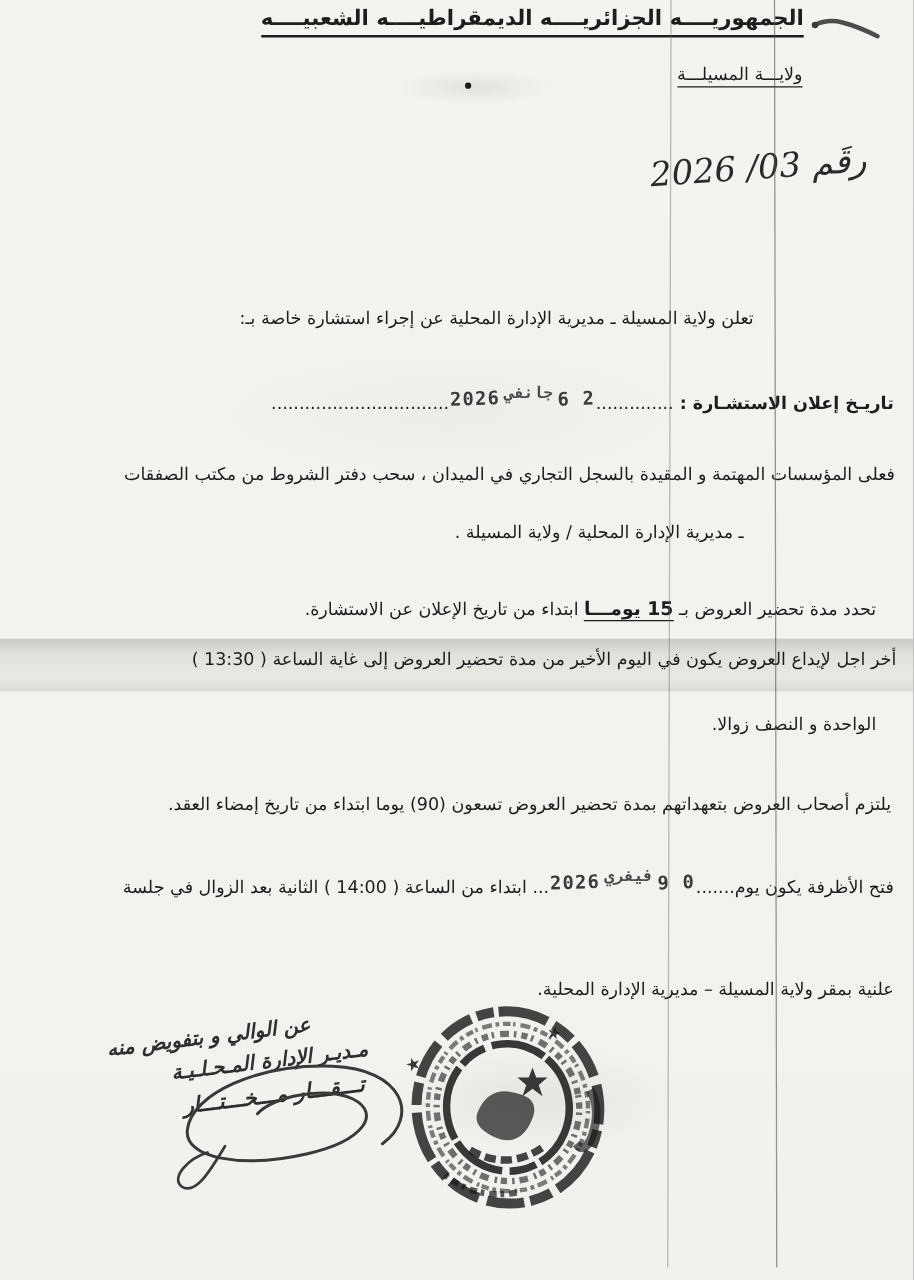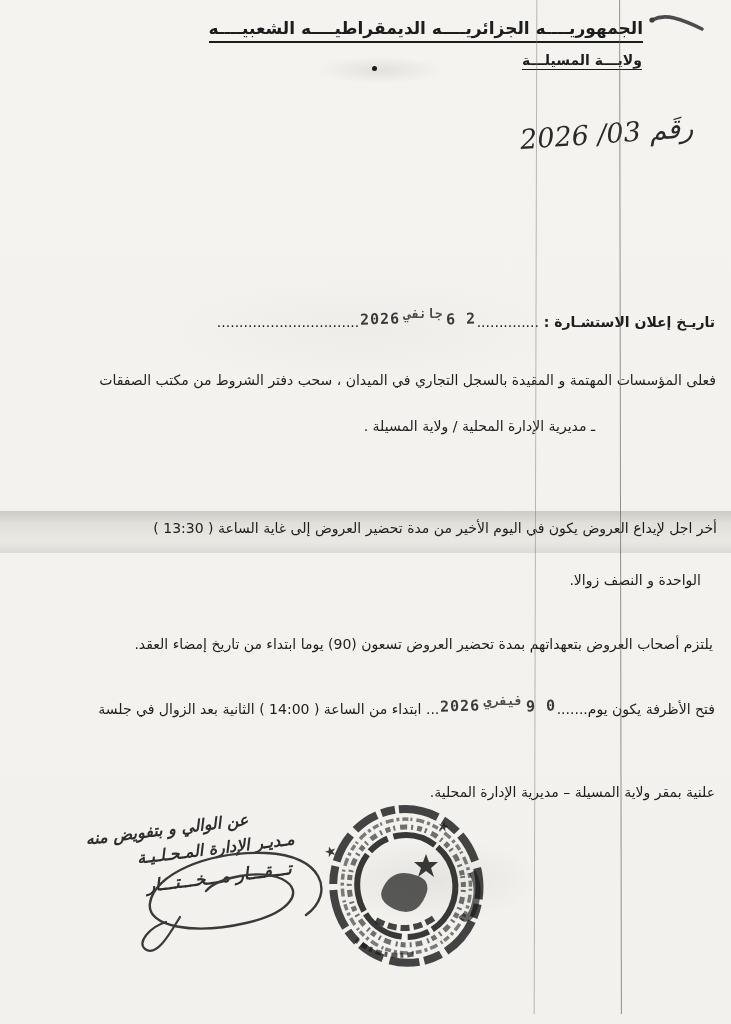--- a/index.html
+++ b/index.html
@@ -15,21 +15,21 @@
       radial-gradient(ellipse 90px 20px at 380px 70px, rgba(120,120,112,.14), transparent 70%),
       radial-gradient(ellipse 160px 60px at 430px 880px, rgba(110,110,100,.10), transparent 70%),
       radial-gradient(ellipse 300px 80px at 360px 330px, rgba(130,128,120,.05), transparent 70%),
       linear-gradient(#f4f3ef,#f2f1ed);
   }
   .abs{position:absolute;white-space:nowrap;}
   .b{font-weight:bold;}
   .ul{border-bottom:2px solid #1c1c1c;padding-bottom:3px;display:inline-block;}
   .ul-thin{border-bottom:1.6px solid #1c1c1c;padding-bottom:1px;display:inline-block;}
   .hdr{font-size:17px;font-weight:bold;}
-  .sub-hdr{font-size:14px;font-weight:bold;}
+  .sub-hdr{font-size:14px;font-weight:normal;}
   .body-txt{font-size:14px;z-index:2;}
   .title-wrap{left:0;right:0;text-align:center;top:176px;z-index:2;}
   .doc-title{font-size:21px;font-weight:bold;border-bottom:2px solid #1c1c1c;padding-bottom:5px;display:inline-block;}
   .subject{font-size:21px;font-weight:bold;text-shadow:.5px 0 0 currentColor;}
   .hand{font-family:"DejaVu Serif",serif;font-style:italic;color:#2a2a2a;}
   .stamp-digit{font-family:"DejaVu Sans Mono",monospace;font-weight:bold;color:#3a3a3a;font-size:15px;letter-spacing:1px;position:relative;top:-3px;margin:0 1px;display:inline-block;transform:rotate(-2deg);}
   .stamp-month{font-family:"DejaVu Sans Mono",monospace;font-weight:bold;color:#4a4a4a;font-size:13px;position:relative;top:-9px;margin:0 2px;display:inline-block;}
   .dur-bold{font-weight:bold;font-size:15px;border-bottom:1.6px solid #1c1c1c;}
   .scan-band{left:0;right:0;top:511px;height:42px;z-index:1;
     background:linear-gradient(180deg, rgba(150,148,142,.42), rgba(185,183,176,.30) 30%, rgba(200,198,191,.22) 72%, rgba(165,163,156,.30));}
@@ -41,47 +41,51 @@
   .sig-l1{text-align:left;padding-left:6px;font-size:16px;}
   .sig-l3{font-size:17px;margin-top:2px;}
   .ink-dot{left:372px;top:66px;width:5px;height:5px;border-radius:50%;background:#1b1b1b;z-index:2;}
   svg{display:block;}
 </style>
 </head>
 <body>
 
 <div class="page">
 
-  <div class="abs hdr" style="top:5px;right:88px;z-index:2;margin-top:13px;">
+  <div class="abs hdr" style="top:5px;right:88px;z-index:2;">
     <span class="ul">الجمهوريــــه الجزائريــــه الديمقراطيــــه الشعبيــــه</span>
   </div>
 
   <svg class="abs" style="left:646px;top:12px;z-index:3;" width="62" height="26" viewBox="0 0 62 26">
     <path d="M6,8 q10,-5 22,-2 t28,11" stroke="#4c4c4c" stroke-width="3.6" fill="none" stroke-linecap="round"></path>
     <circle cx="6" cy="8" r="2.6" fill="#3c3c3c"></circle>
   </svg>
 
   <div class="abs sub-hdr" style="top:52px;right:89px;z-index:2;">
     <span class="ul-thin">ولايـــة المسيلـــة</span>
   </div>
 
   <div class="abs ink-dot"></div>
 
   <div class="abs hand" style="top:118px;right:38px;font-size:27px;transform:rotate(-4deg);z-index:2;">رقَم 03/ 2026</div>
 
 
+  <div class="abs body-txt" style="top:247px;right:128px;">تعلن ولاية المسيلة  ـ مديرية الإدارة المحلية عن إجراء استشارة خاصة بـ:</div>
 
 
   <div class="abs body-txt" style="top:313px;right:16px;">
     <span class="b">تاريـخ إعلان الاستشـارة : </span><span>..............</span><span class="stamp-digit">2 6</span><span class="stamp-month">جانفي</span><span class="stamp-digit">2026</span><span>................................</span>
   </div>
 
   <div class="abs body-txt" style="top:372px;right:15px;">فعلى المؤسسات المهتمة و المقيدة بالسجل التجاري في الميدان ، سحب دفتر الشروط من مكتب الصفقات</div>
   <div class="abs body-txt" style="top:418px;right:136px;">ـ مديرية الإدارة المحلية /  ولاية المسيلة .</div>
 
+  <div class="abs body-txt" style="top:478px;right:30px;">
+    <span>تحدد مدة تحضير العروض بـ </span><span class="dur-bold">15 يومـــا</span><span> ابتداء من تاريخ الإعلان عن الاستشارة.</span>
+  </div>
 
   <div class="abs scan-band"></div>
 
   <div class="abs body-txt" style="top:520px;right:14px;">أخر اجل لإيداع العروض يكون في اليوم الأخير من مدة تحضير العروض إلى غاية الساعة ( 13:30 )</div>
   <div class="abs body-txt" style="top:572px;right:30px;">الواحدة و النصف زوالا.</div>
 
   <div class="abs body-txt" style="top:636px;right:18px;">يلتزم أصحاب العروض بتعهداتهم بمدة تحضير العروض تسعون (90) يوما ابتداء من تاريخ إمضاء العقد.</div>
 
   <div class="abs body-txt" style="top:700px;right:16px;">
     <span>فتح الأظرفة يكون يوم</span><span>.......</span><span class="stamp-digit">0 9</span><span class="stamp-month">فيفري</span><span class="stamp-digit">2026</span><span>...</span><span> ابتداء من الساعة ( 14:00 ) الثانية  بعد الزوال في جلسة</span>

